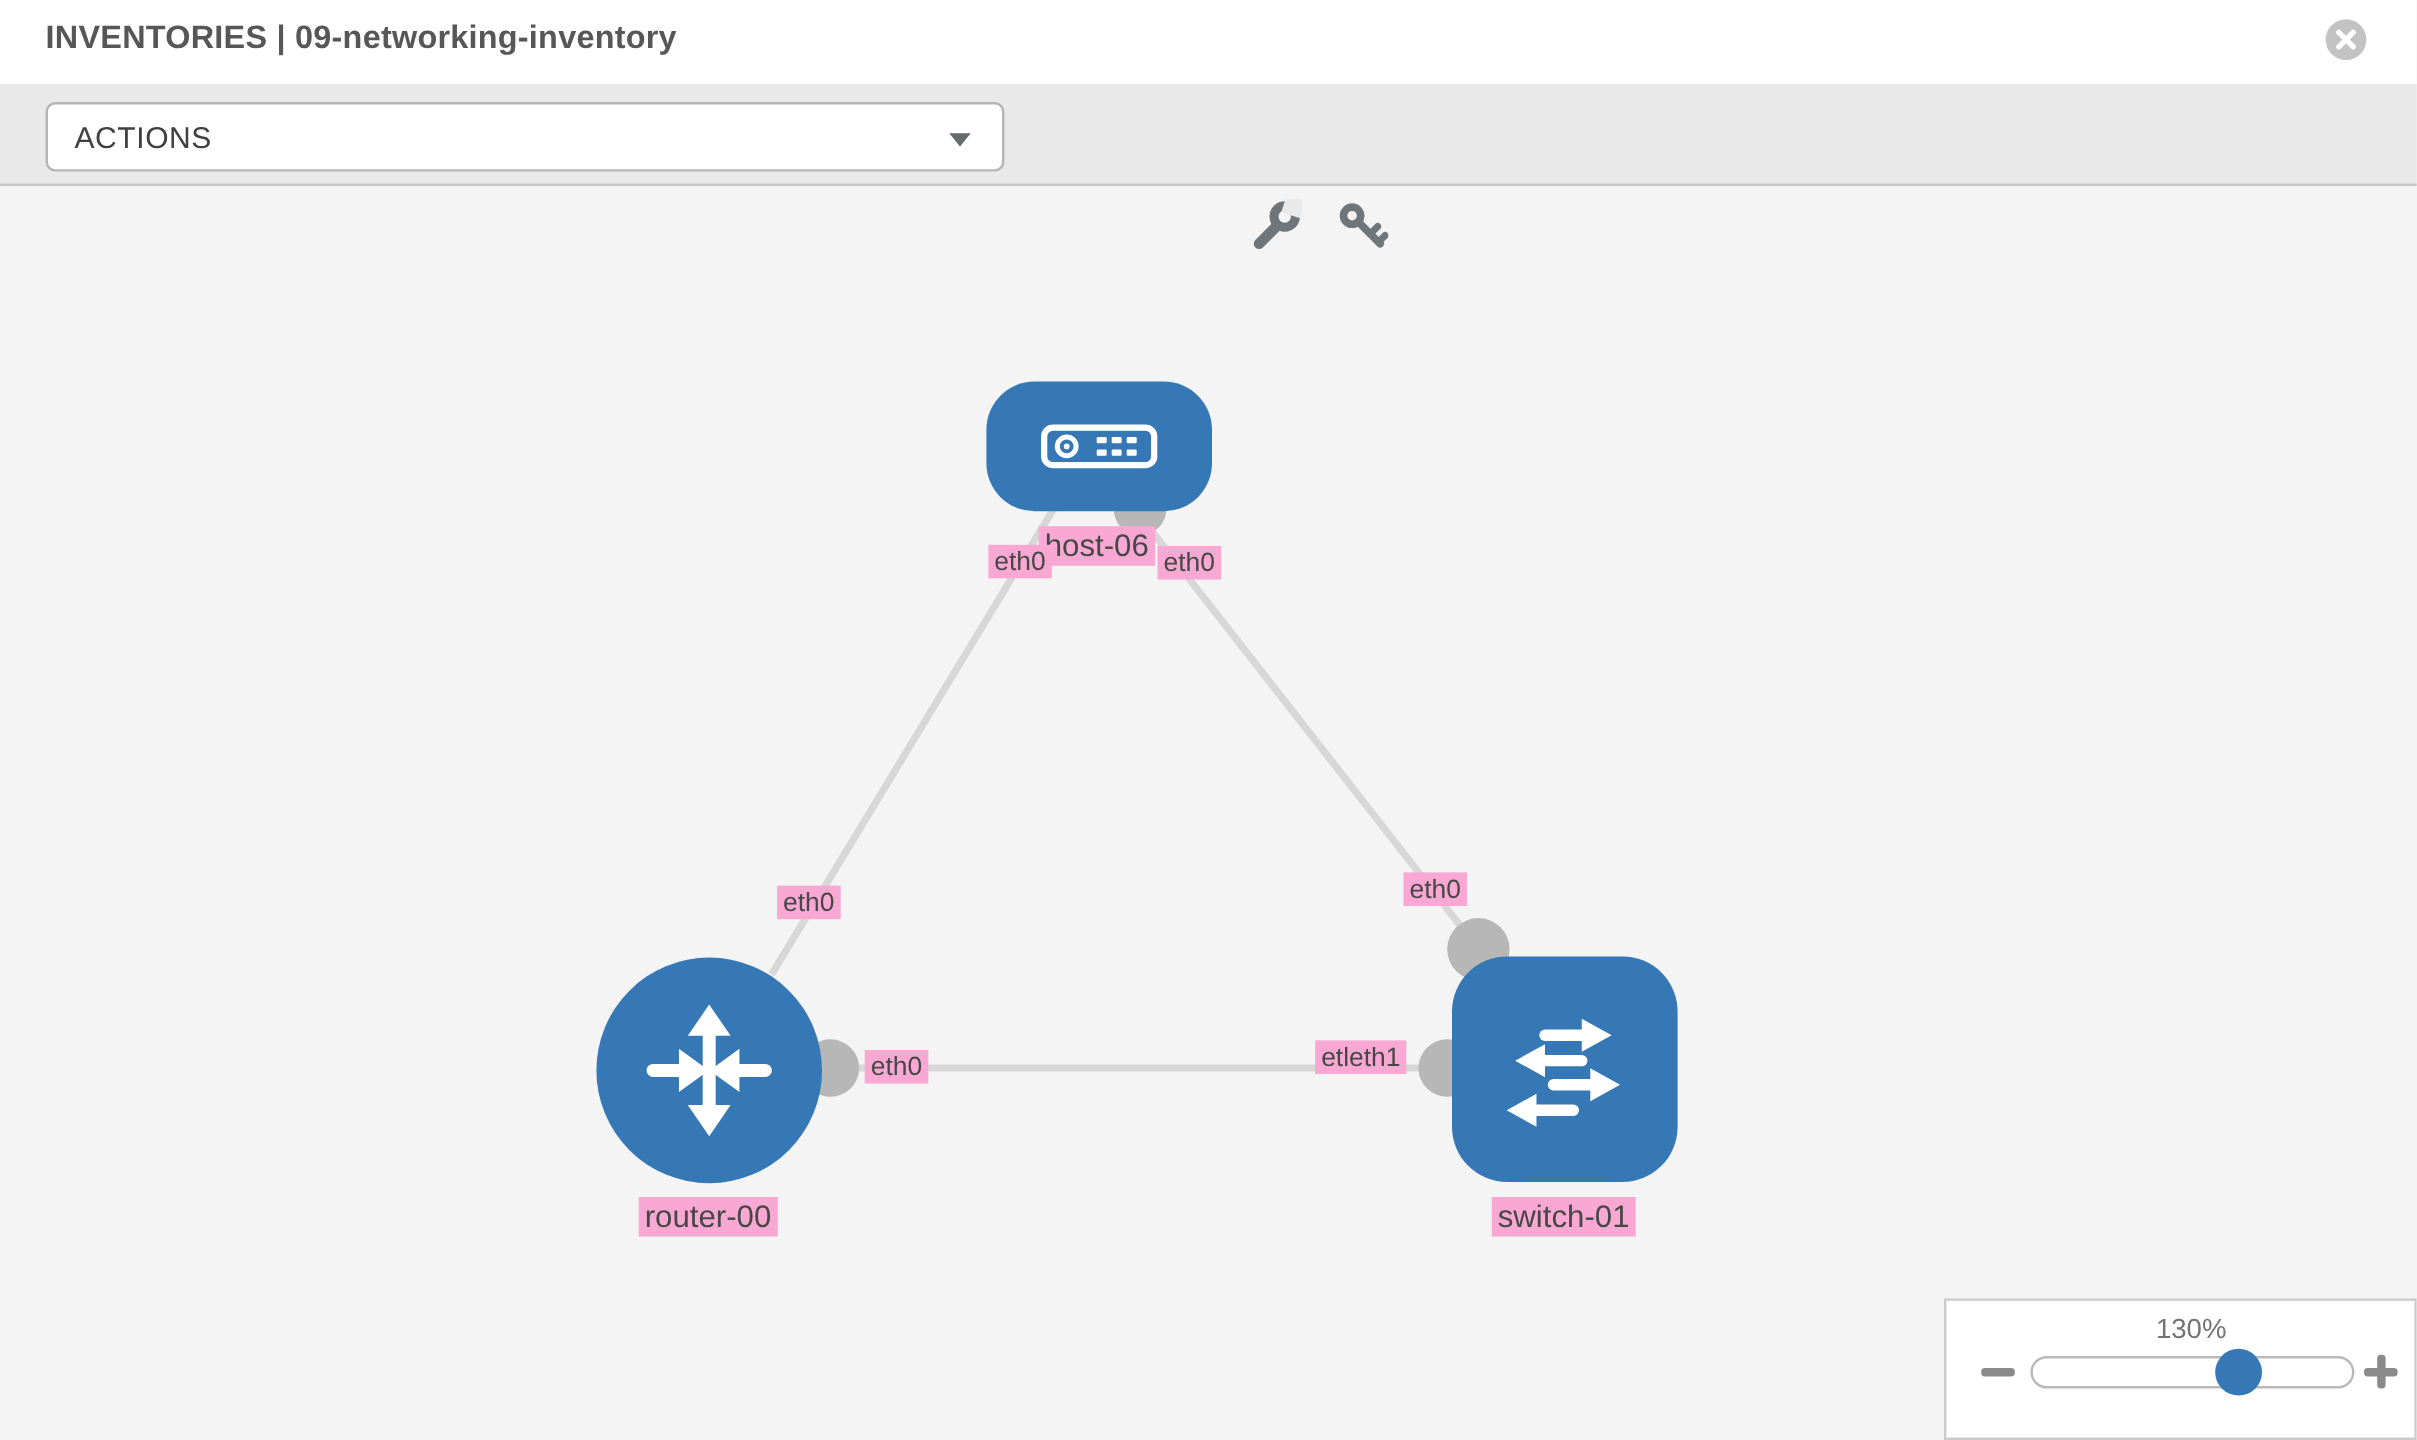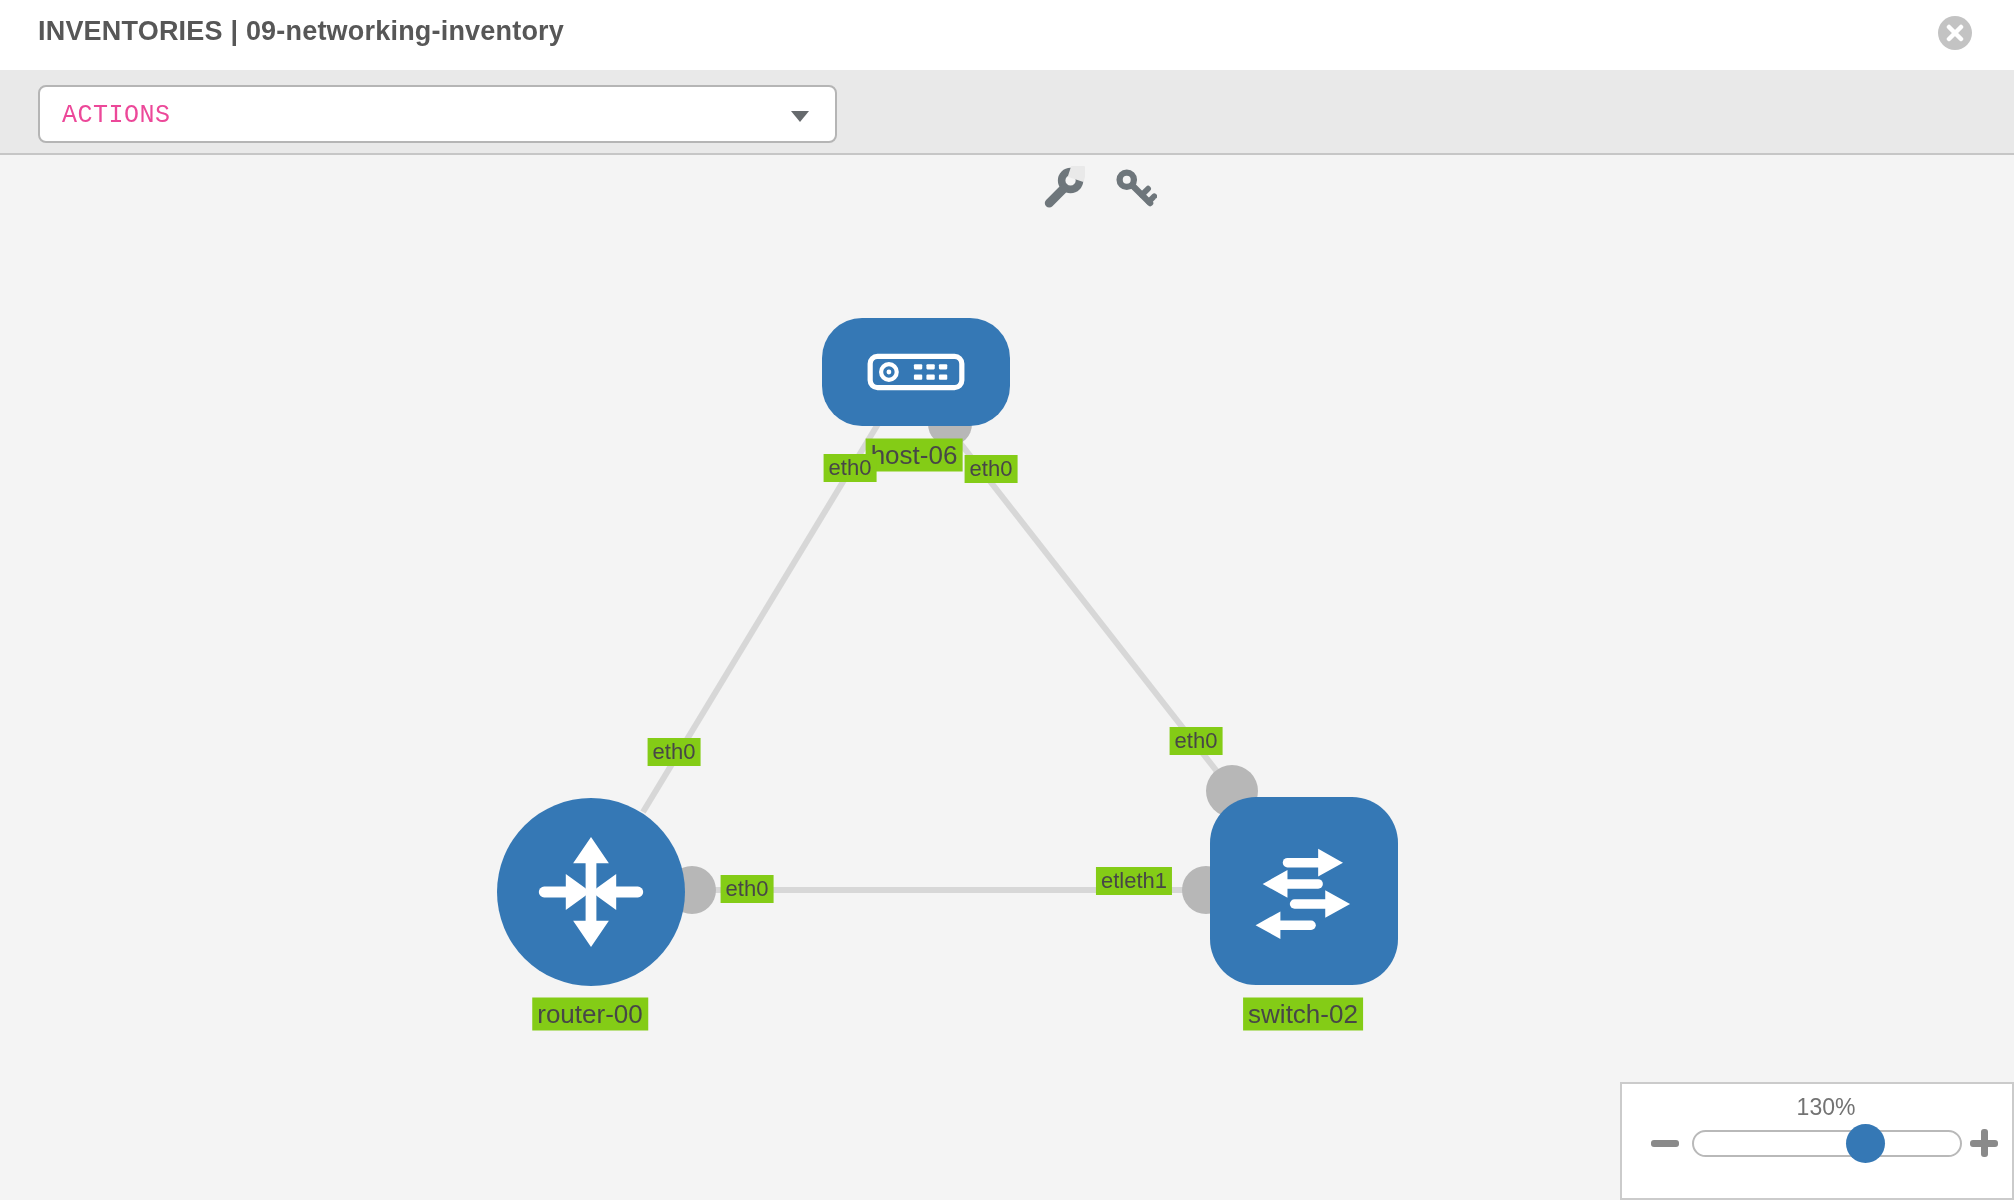--- a/index.html
+++ b/index.html
@@ -10,35 +10,35 @@
   .header { position:absolute; left:0; top:0; width:2014px; height:70px; background:#ffffff; z-index:10; }
   .header-title { position:absolute; left:38px; top:16px; font-size:27px; font-weight:bold; color:#575757; letter-spacing:0.2px; }
   .close-btn { position:absolute; left:1938px; top:16px; width:34px; height:34px; border-radius:50%; background:#c3c3c3; cursor:pointer; }
   .close-btn svg { position:absolute; left:8px; top:8px; }
 
   
   .toolbar { position:absolute; left:0; top:70px; width:2014px; height:85px; background:#e9e9e9; border-bottom:2px solid #c6c6c6; z-index:10; }
   .combo { position:absolute; top:15px; height:58px; background:#ffffff; border:2px solid #b5b5b5; border-radius:8px; cursor:pointer; }
   .combo-actions { left:38px; width:799px; }
   .combo-search { left:1180px; width:800px; }
-  .combo-text { position:absolute; left:22px; top:14px; font-size:25px; color:#ec4899; letter-spacing:0.5px;font-family:Liberation Mono, monospace; }
+  .combo-text { position:absolute; left:22px; top:14px; font-size:25px; color:#404040; letter-spacing:0.5px; }
   .caret { position:absolute; right:26px; top:24px; width:0; height:0; border-left:9px solid transparent; border-right:9px solid transparent; border-top:11px solid #666a6d; }
   .tool-icon { position:absolute; top:96px; width:44px; height:44px; cursor:pointer; }
   .tool-wrench { left:1041px; }
   .tool-key { left:1113px; }
 
   
   .stage { position:absolute; left:0; top:0; width:2014px; height:1200px; background:#f4f4f4; z-index:1; }
   .edges-svg { position:absolute; left:0; top:0; z-index:1; pointer-events:none; }
   .node { position:absolute; background:#3578b5; z-index:2; cursor:pointer; display:flex; align-items:center; justify-content:center; }
   .node-host { left:822px; top:318px; width:188px; height:108px; border-radius:40px; }
   .node-router { left:497px; top:798px; width:188px; height:188px; border-radius:50%; }
   .node-switch { left:1210px; top:797px; width:188px; height:188px; border-radius:46px; }
 
-  .lbl { position:absolute; transform:translate(-50%,-50%); background:#84cc16; color:#474747; z-index:3; white-space:nowrap; padding:1px 5px; }
+  .lbl { position:absolute; transform:translate(-50%,-50%); background:#f9a8d4; color:#474747; z-index:3; white-space:nowrap; padding:1px 5px; }
   .lbl-node { font-size:26px; }
   .lbl-eth { font-size:22px; }
   .lbl-host   { left:914px;  top:455px; }
   .lbl-router { left:590px;  top:1014px; }
   .lbl-switch { left:1303px; top:1014px; }
   .eth-host-left    { left:850px;  top:468px; }
   .eth-host-right   { left:991px;  top:469px; }
   .eth-router-top   { left:674px;  top:752px; }
   .eth-router-right { left:747px;  top:889px; }
   .eth-switch-top   { left:1196px; top:741px; }
@@ -111,21 +111,21 @@
         <line x1="42" y1="61" x2="72" y2="61"></line>
         <polygon points="87,61 69,51 69,71" stroke-width="2"></polygon>
         <line x1="56" y1="79" x2="26" y2="79"></line>
         <polygon points="11,79 29,69 29,89" stroke-width="2"></polygon>
       </g>
     </svg>
   </div>
 
   <span class="lbl lbl-node lbl-host">host-06</span>
   <span class="lbl lbl-node lbl-router">router-00</span>
-  <span class="lbl lbl-node lbl-switch">switch-02</span>
+  <span class="lbl lbl-node lbl-switch">switch-01</span>
 
   <span class="lbl lbl-eth eth-host-left">eth0</span>
   <span class="lbl lbl-eth eth-host-right">eth0</span>
   <span class="lbl lbl-eth eth-router-top">eth0</span>
   <span class="lbl lbl-eth eth-router-right">eth0</span>
   <span class="lbl lbl-eth eth-switch-top">eth0</span>
   <span class="lbl lbl-eth eth-switch-left"><span>etl</span><span>eth1</span></span>
 
   <div class="zoom-panel">
     <div class="zoom-level">130%</div>

